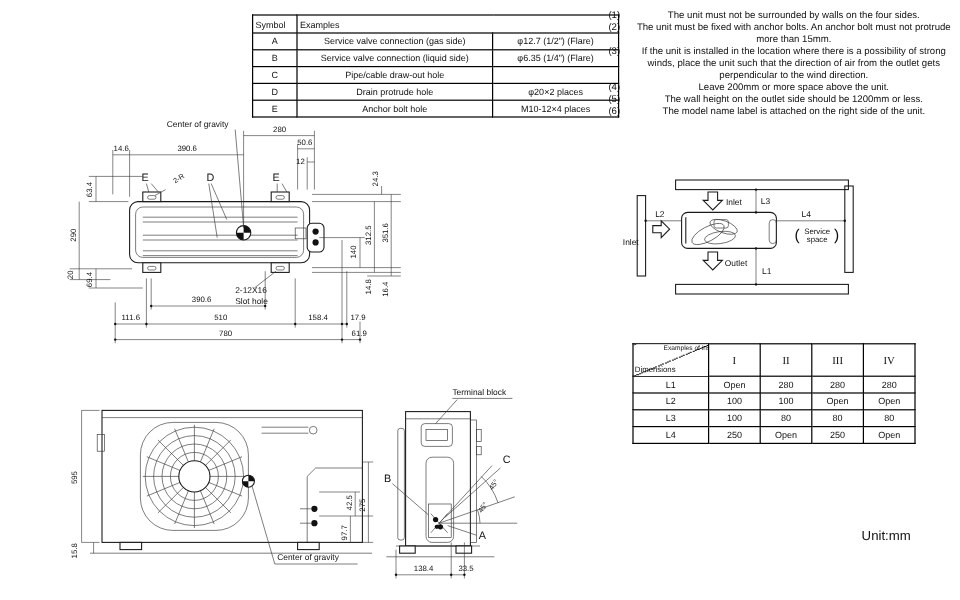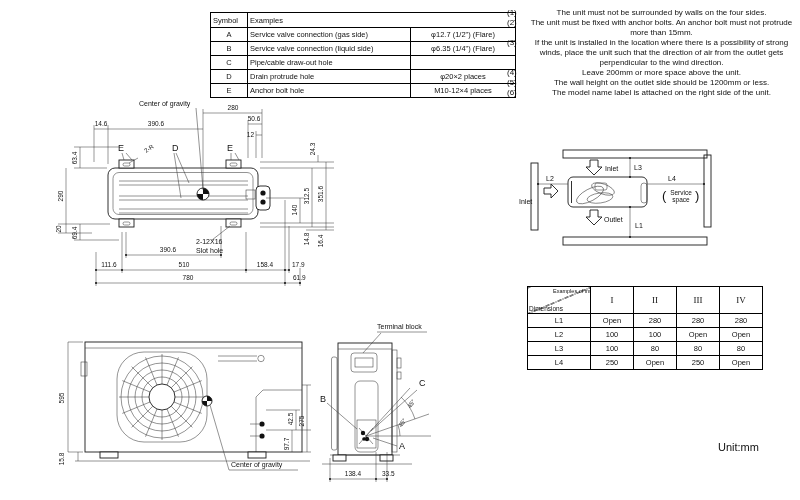--- a/index.html
+++ b/index.html
@@ -4,21 +4,21 @@
 <style>
   html,body{margin:0;padding:0;background:#fff;}
   body{width:800px;height:500px;position:relative;font-family:"Liberation Sans",sans-serif;color:#111;}
   .abs{position:absolute;}
   table{border-collapse:collapse;table-layout:fixed;}
   td,th{border:1px solid #000;font-weight:normal;padding:0 2px;overflow:hidden;white-space:nowrap;}
   
   #symtab{left:210px;top:12px;font-size:7.5px;}
   #symtab td{height:13px;}
   #symtab .c-sym{width:32px;text-align:center;}
-  #symtab .c-txt{width:158px;text-align:left;}
+  #symtab .c-txt{width:158px;text-align:center;}
   #symtab .c-val{width:100px;text-align:center;}
   #symtab .hdr{text-align:left;height:14px;margin-left:40px;}
   
   #notes{left:507px;top:8px;width:292px;font-size:8px;line-height:1.25;}
   #notes .ttl{font-size:8.5px;margin-bottom:1px;}
   .note-item{display:flex;}
   .note-num{width:17px;flex:none;text-align:left;}
   .note-txt{flex:1;text-align:center;}
   
   #dimtab{left:527px;top:286px;font-size:7.5px;}

